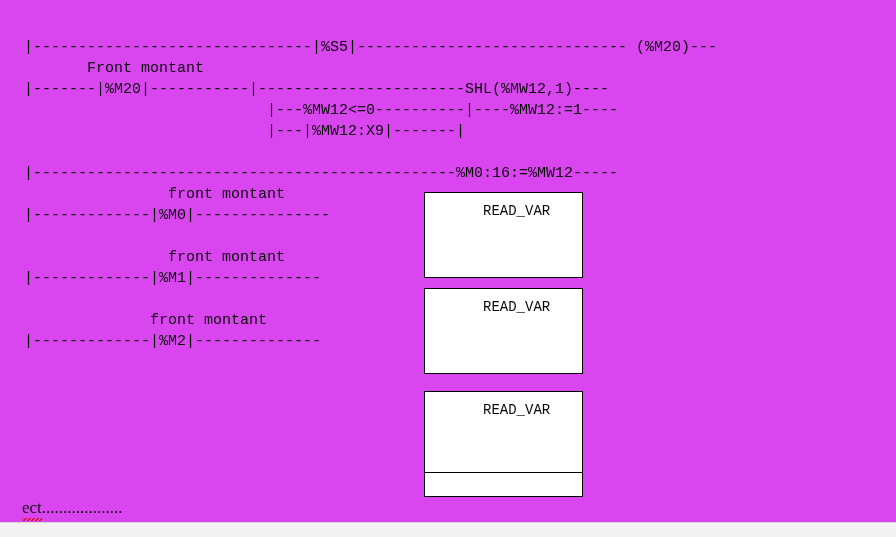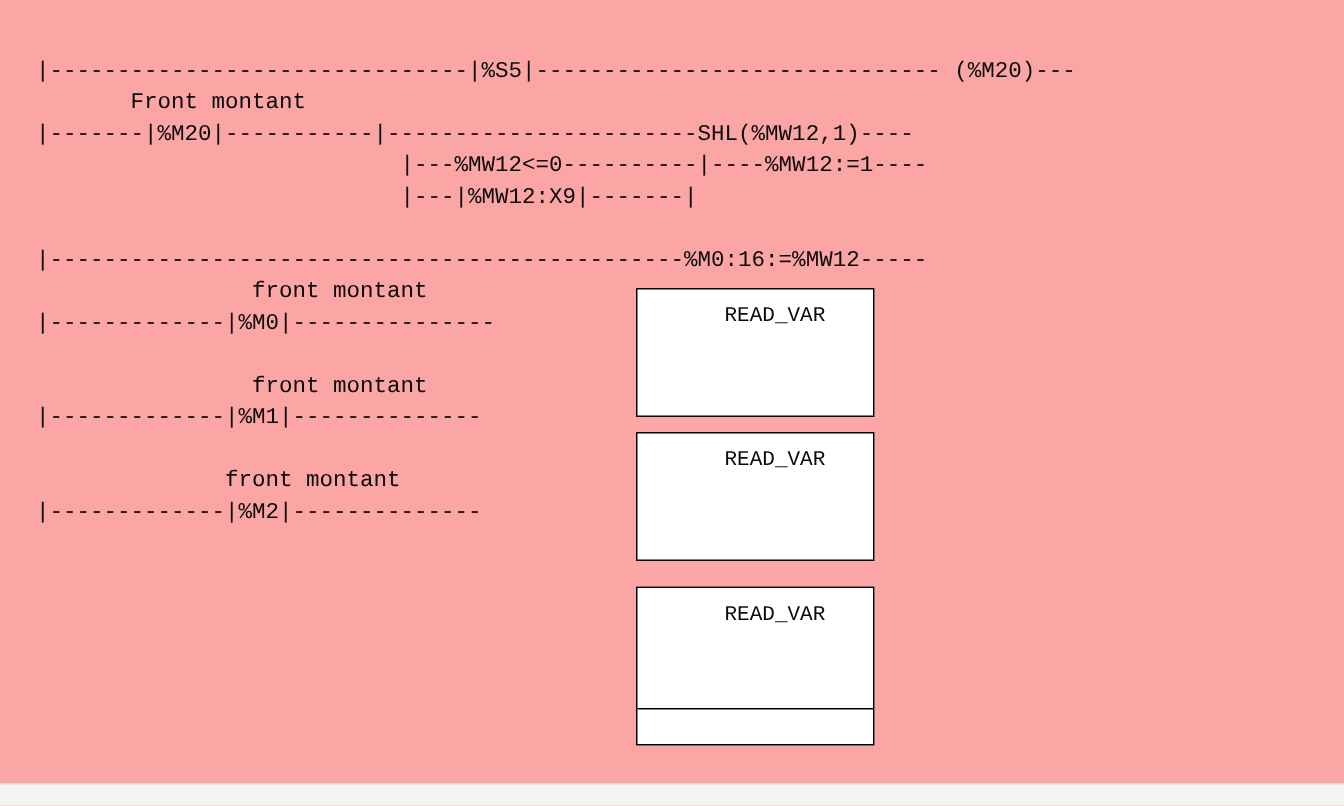--- a/index.html
+++ b/index.html
@@ -13,21 +13,21 @@
     background: #ffffff;
     font-family: "Liberation Mono", "DejaVu Sans Mono", monospace;
     overflow: hidden;
     position: relative;
   }
 
   #page {
     position: relative;
     width: 896px;
     height: 537px;
-    background: #fca5a5;
+    background: #d946ef;
   }
 
   
   .code {
     position: absolute;
     left: 24px;
     top: 22px;
     font-family: "Liberation Mono", "DejaVu Sans Mono", monospace;
     font-size: 15px;
     line-height: 21px;
@@ -129,15 +129,16 @@
 
   <div class="fb" id="fb2">
     <span class="fb-title">READ_VAR</span>
   </div>
 
   <div class="fb" id="fb3">
     <span class="fb-title">READ_VAR</span>
     <div class="fb-divider"></div>
   </div>
 
+  <div class="note"><span class="misspelled">ect</span><span>...................</span></div>
 
   <div class="page-edge"></div>
 </div>
 
 </body></html>

